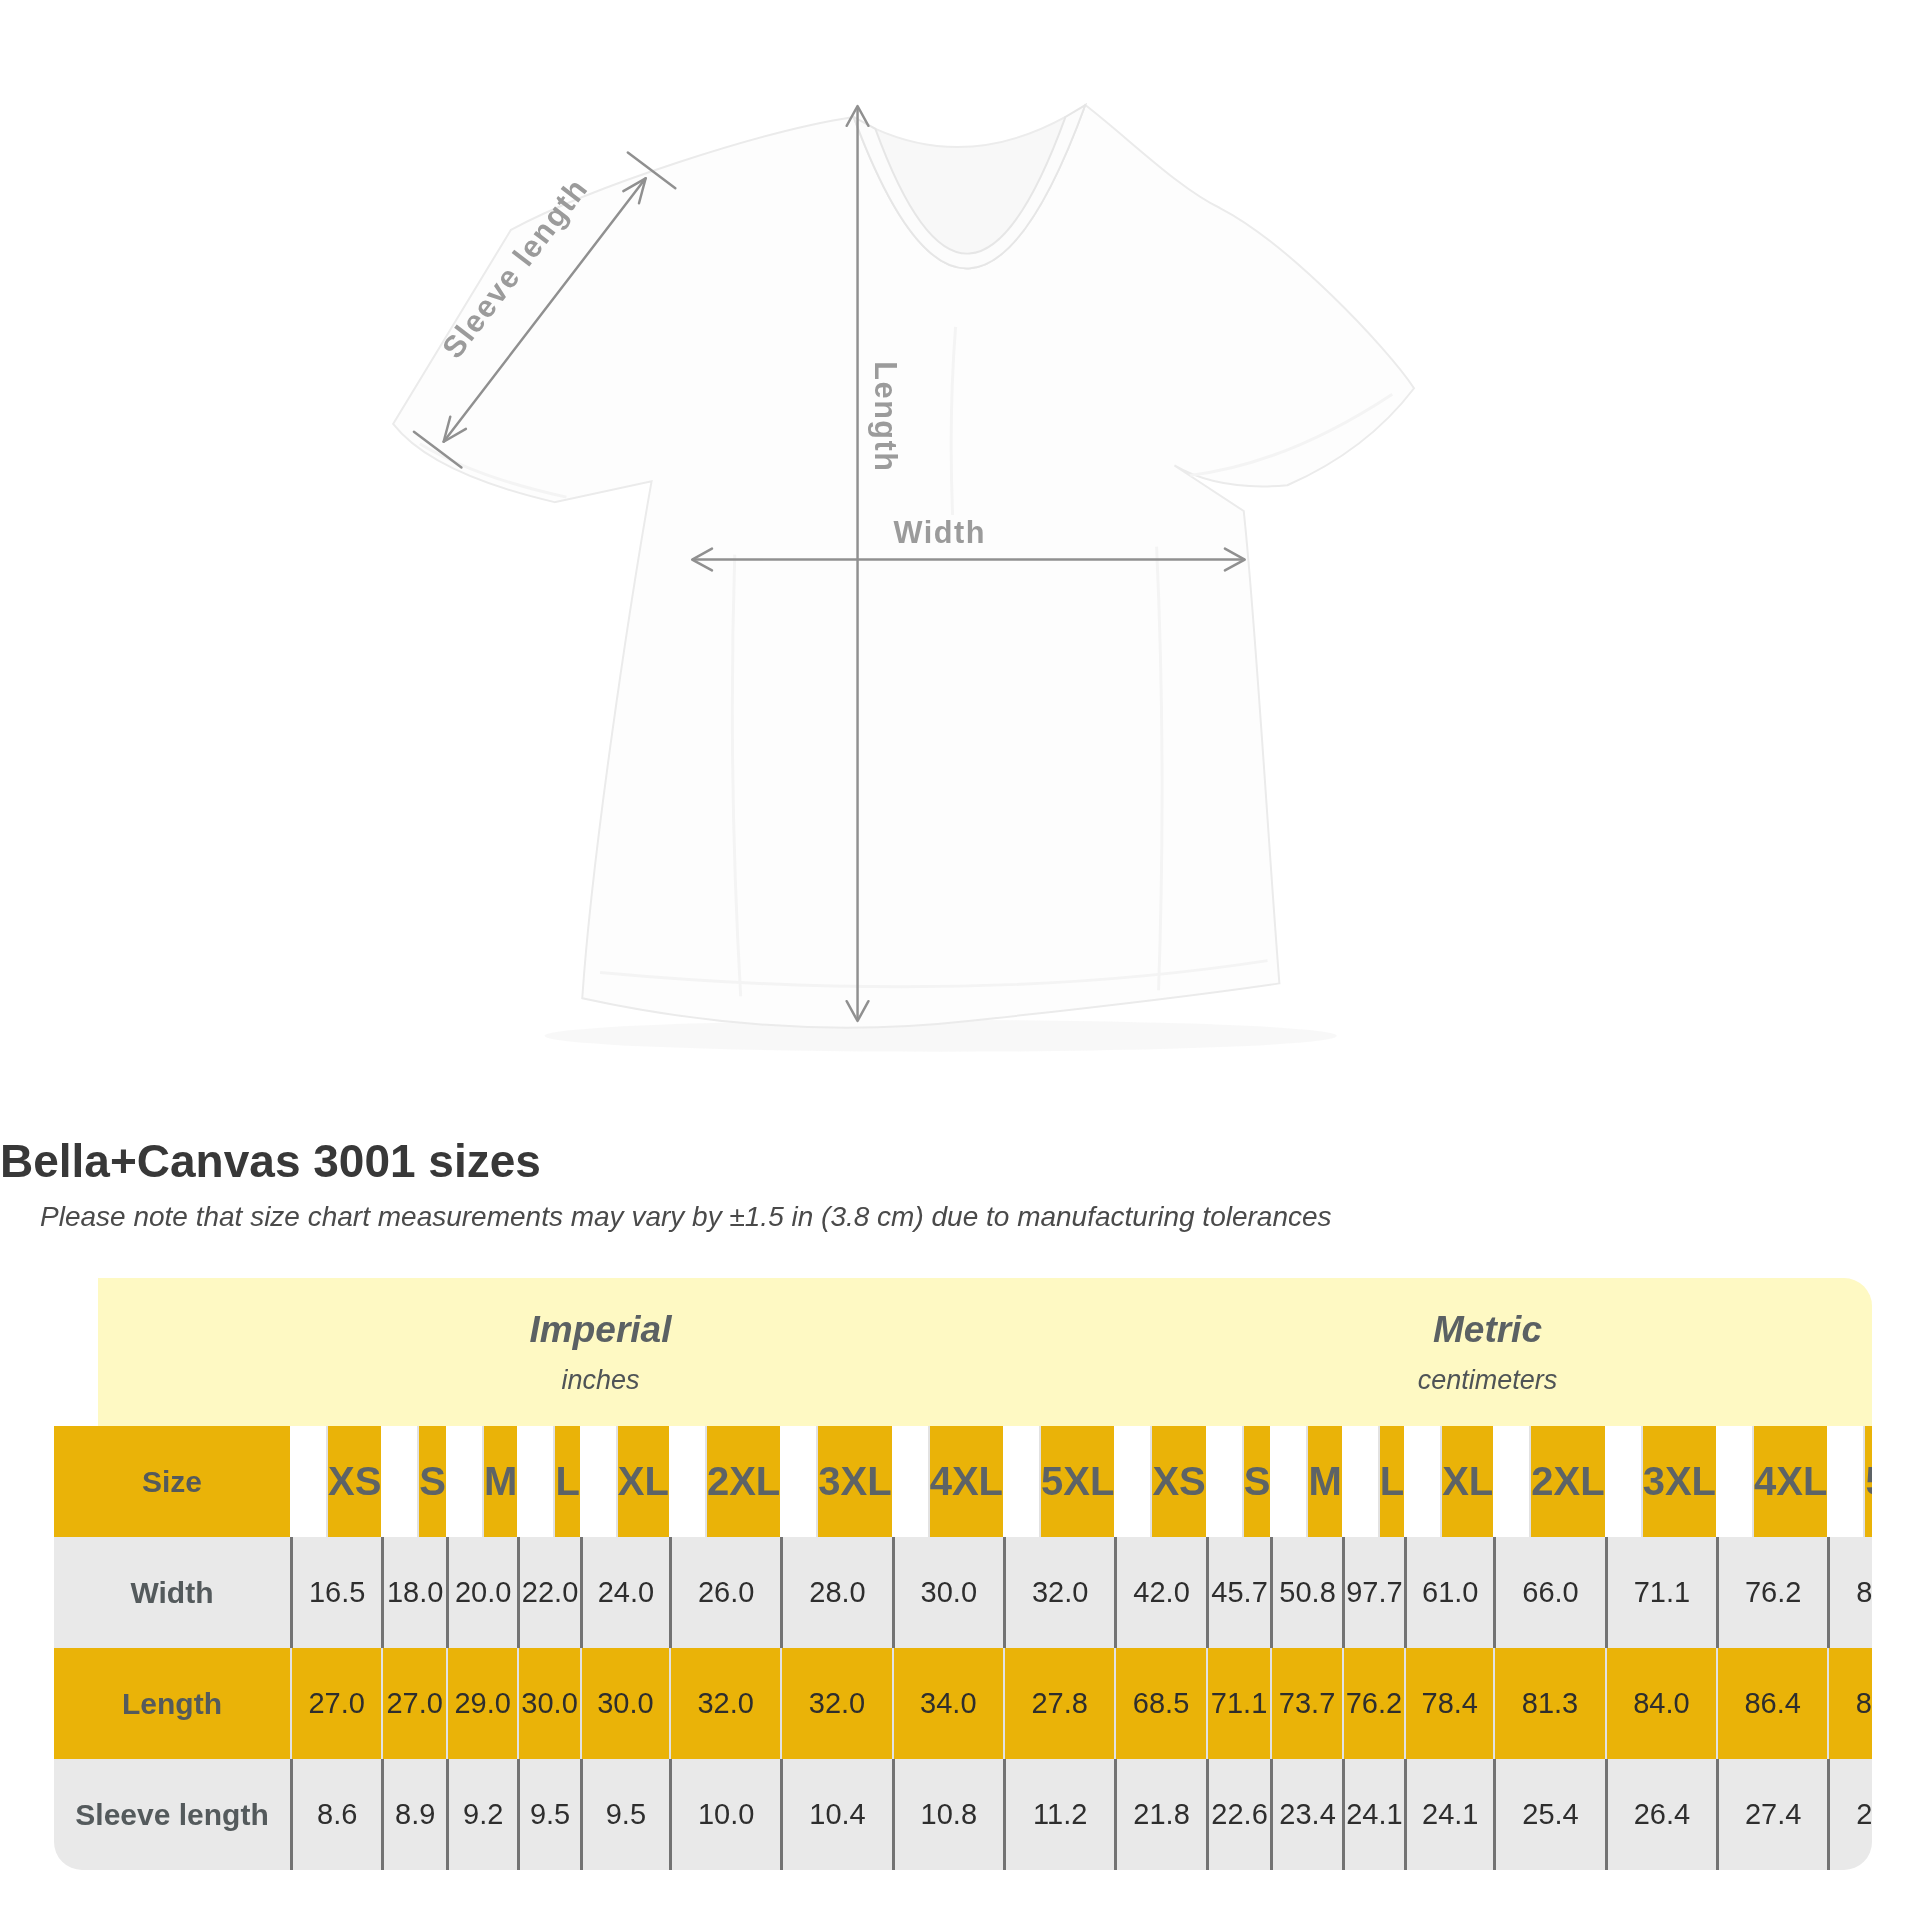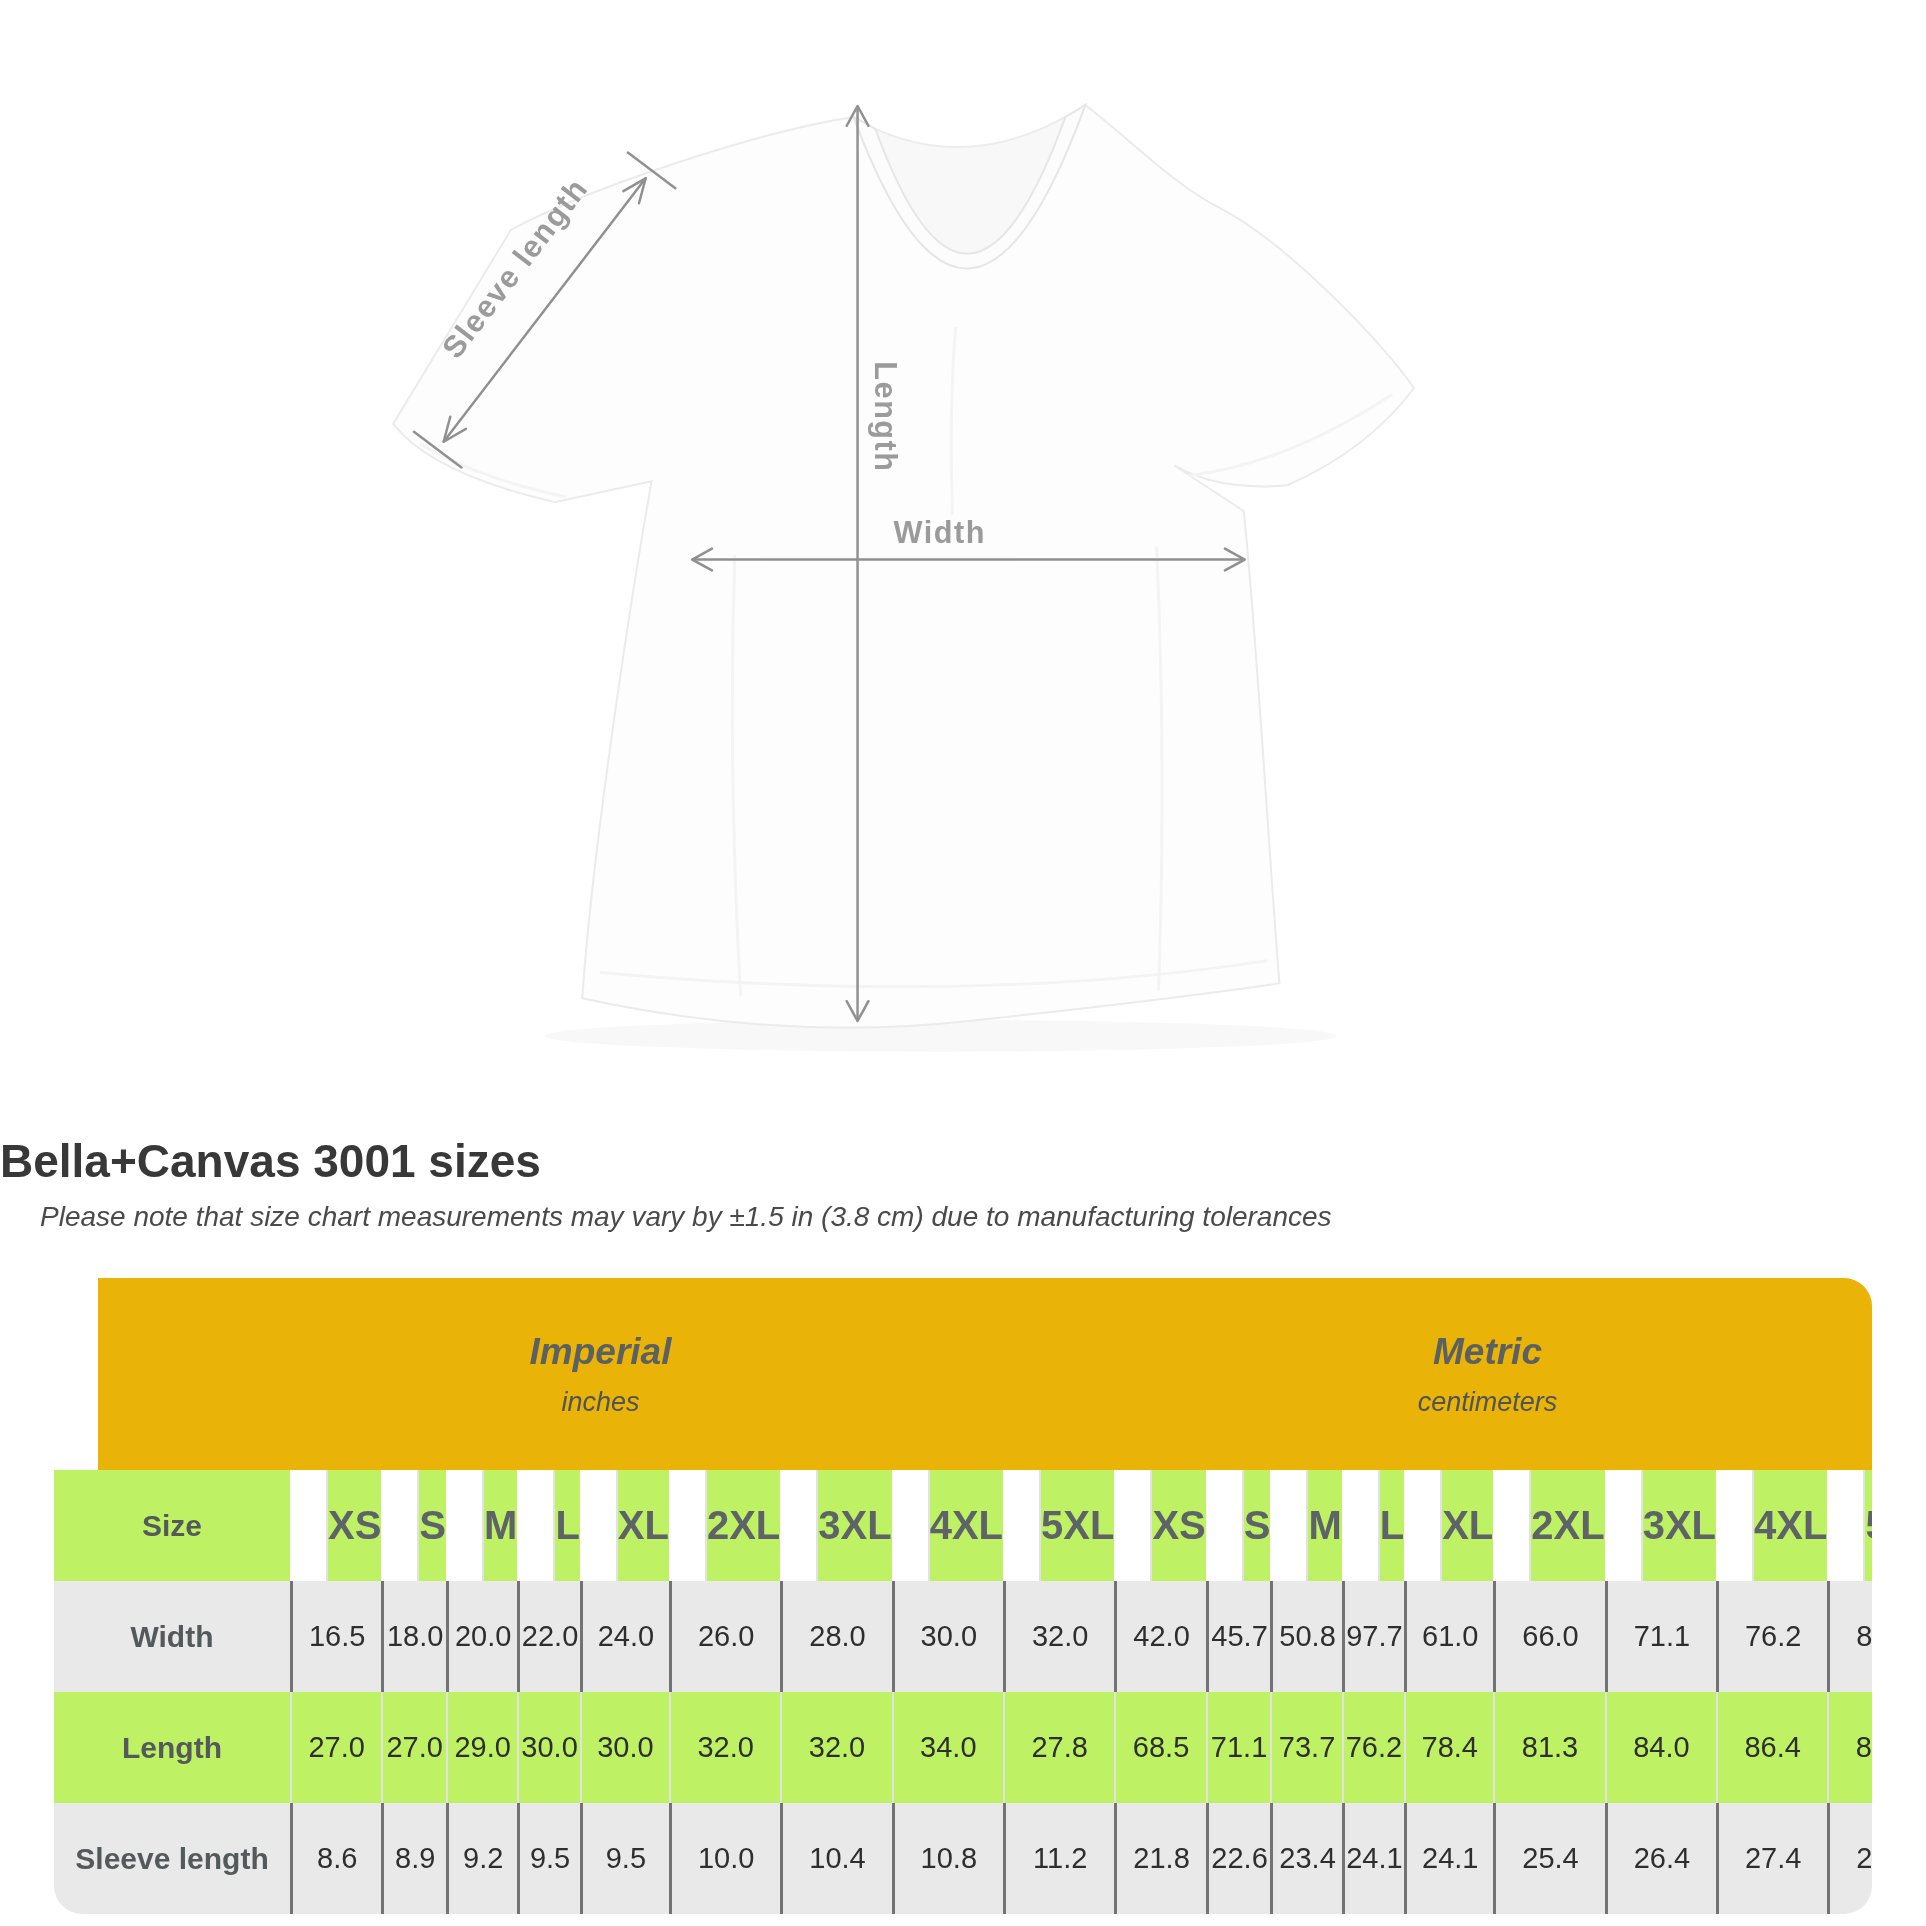--- a/index.html
+++ b/index.html
@@ -22,30 +22,30 @@
     margin:12px 40px 0 40px;text-align:left;
     font-size:28px;font-style:italic;color:#4a4a4a;line-height:34px;
   }
   
   .size-table{
     margin:44px 54px 0 54px;width:1818px;
     border-radius:28px;overflow:hidden;background:#ffffff;
   }
   .band{
     display:grid;grid-template-columns:236px repeat(18,1fr);
-    background:#eab308;height:192px;margin-left:44px;
+    background:#fef9c3;height:148px;margin-left:44px;
   }
   .band-cell{display:flex;flex-direction:column;align-items:center;justify-content:center;}
   .band-cell.imperial{grid-column:1 / span 10;}
   .band-cell.metric{grid-column:11 / span 9;}
   .band-title{font-size:37px;font-weight:bold;font-style:italic;color:#5b6163;}
   .band-unit{font-size:27px;font-style:italic;color:#4f5456;margin-top:14px;}
   .grid{display:grid;grid-template-columns:236px repeat(18,1fr);grid-auto-rows:111px;}
   .cell{display:flex;align-items:center;justify-content:center;font-size:29px;color:#2e2e2e;}
-  .cell.row-white{background:#bef264;border-left:2px solid #e2e2e2;}
+  .cell.row-white{background:#eab308;border-left:2px solid #e2e2e2;}
   .cell.row-gray{background:#e9e9e9;border-left:3px solid #737373;}
   .cell.first{border-left:none;}
   .cell.hdr{font-weight:bold;color:#5d6366;font-size:40px;margin-left:36px;}
   .cell.corner{font-weight:bold;color:#545a5c;font-size:30px;}
   .cell.lbl{font-weight:bold;color:#545a5c;font-size:30px;}
 </style>
 </head>
 <body>
 
 <svg class="diagram-wrap" viewBox="0 0 1946 1140">

